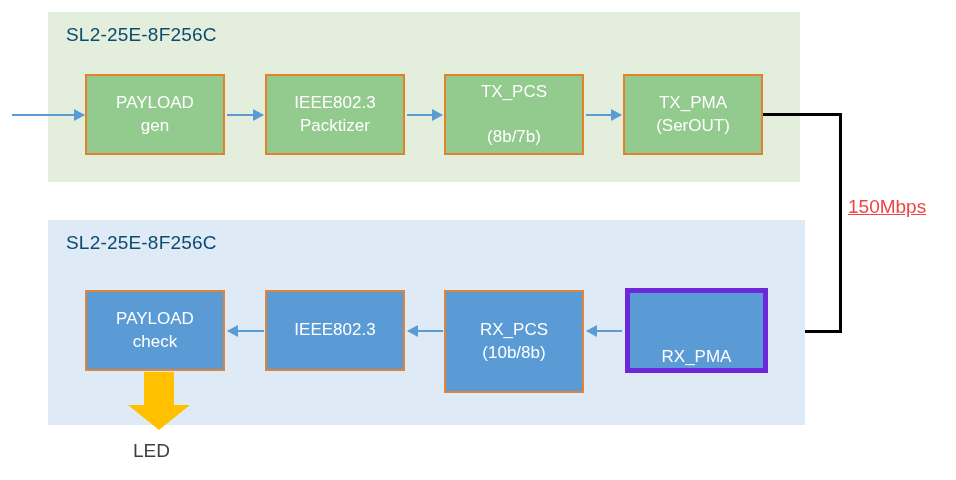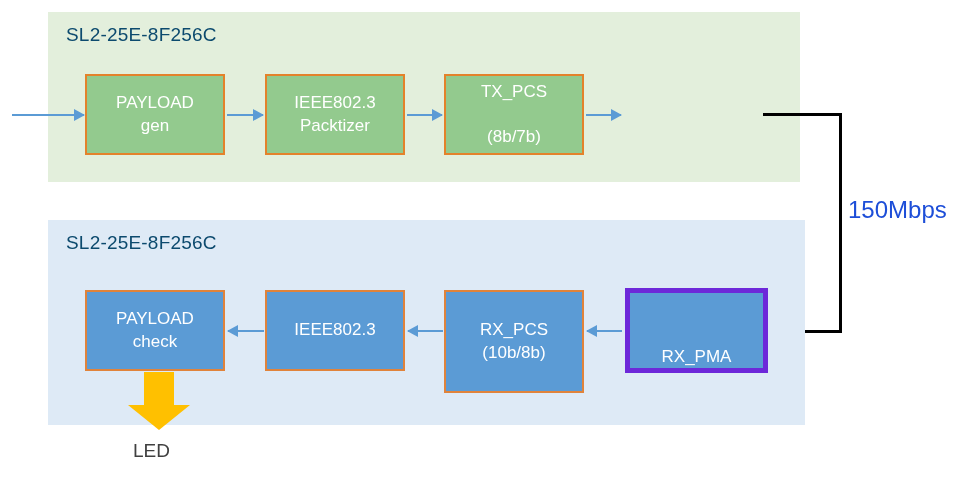--- a/index.html
+++ b/index.html
@@ -102,23 +102,24 @@
   }
   .black-arrow-head {
     position: absolute;
     width: 0; height: 0;
     border-right: 14px solid #000000;
     border-top: 8px solid transparent;
     border-bottom: 8px solid transparent;
   }
   .rate-label {
     position: absolute;
-    font-size: 24px;
-    color: #1d4ed8;
+    font-size: 19px;
+    color: #ef4444;
     white-space: nowrap;
+    text-decoration: underline;
   }
   
   .led-arrow {
     position: absolute;
     left: 128px;
     top: 372px;
     width: 62px;
     height: 58px;
   }
   .led-arrow .shaft {
@@ -171,20 +172,24 @@
 
   <div class="arrow-blue" style="left:407px; top:114px; width:35px;"></div>
 
   <div class="blk green" style="left:444px; top:74px; width:140px; height:81px;gap:23px;">
     <span class="l1">TX_PCS</span>
     <span class="l2">(8b/7b)</span>
   </div>
 
   <div class="arrow-blue" style="left:586px; top:114px; width:35px;"></div>
 
+  <div class="blk green" style="left:623px; top:74px; width:140px; height:81px;">
+    <span class="l1">TX_PMA</span>
+    <span class="l2">(SerOUT)</span>
+  </div>
 
   <div class="blackline" style="left:763px; top:113px; width:79px; height:3px;"></div>
   <div class="blackline" style="left:839px; top:113px; width:3px; height:220px;"></div>
   <div class="blackline" style="left:782px; top:330px; width:60px; height:3px;"></div>
   <div class="black-arrow-head" style="left:768px; top:324px;"></div>
 
   <div class="rate-label" style="left:848px; top:196px;">150Mbps</div>
 
   <div class="panel" id="panel-rx">
     <div class="panel-title">SL2-25E-8F256C</div>

